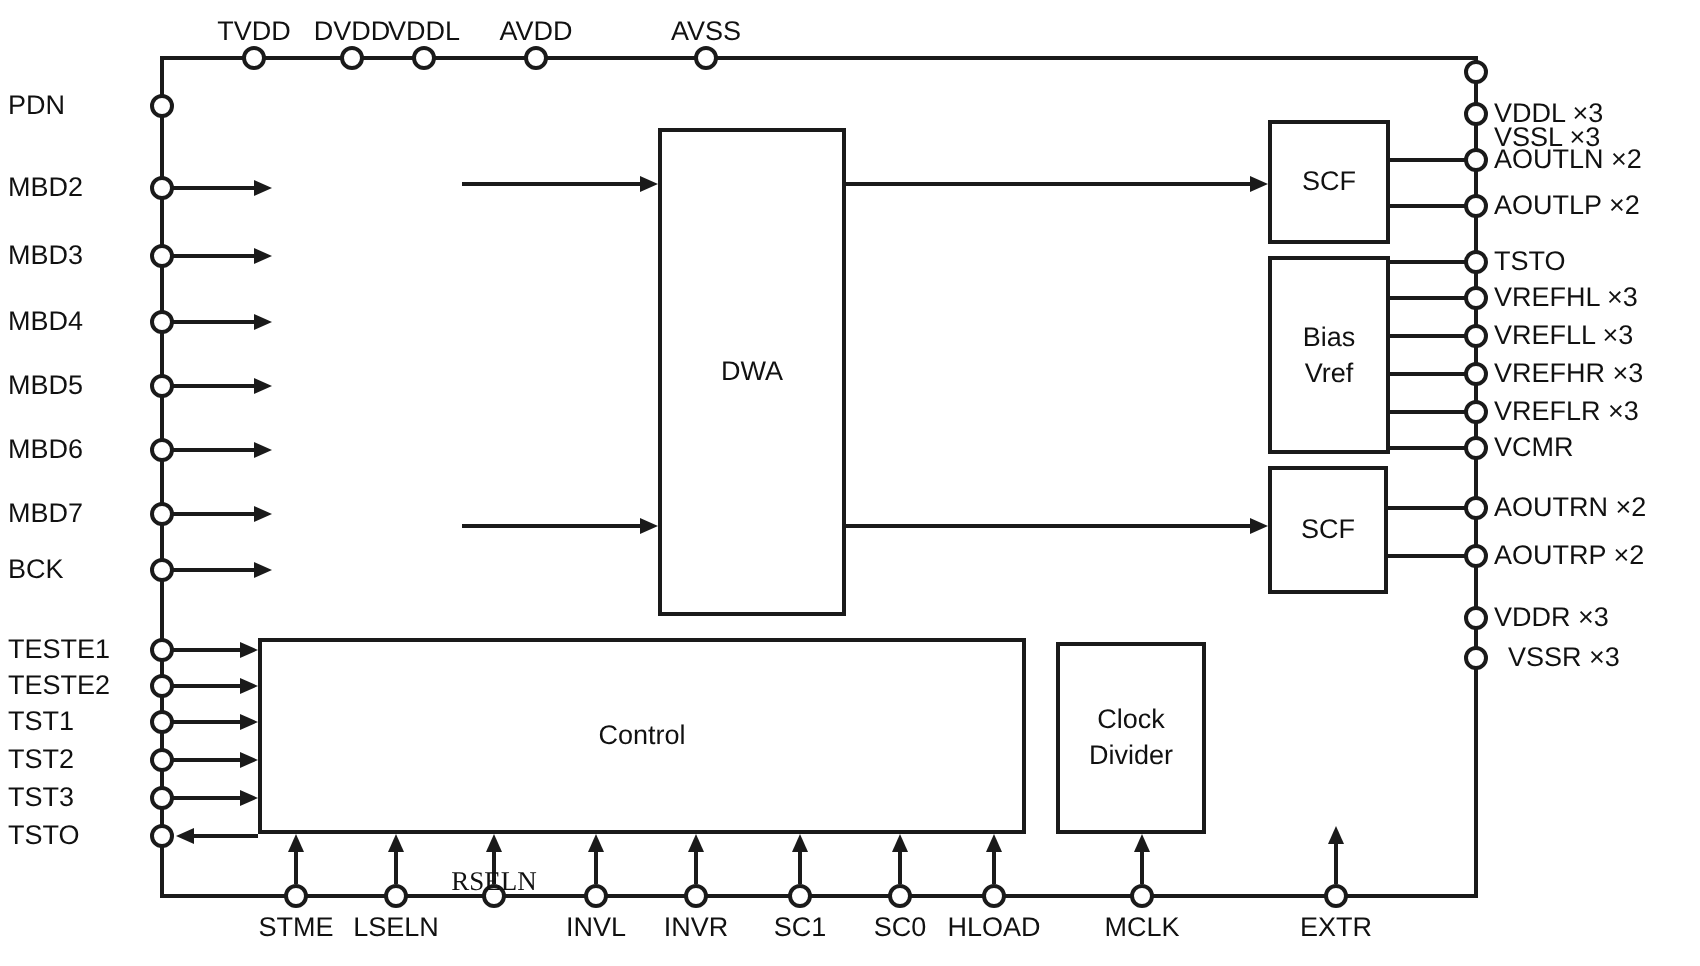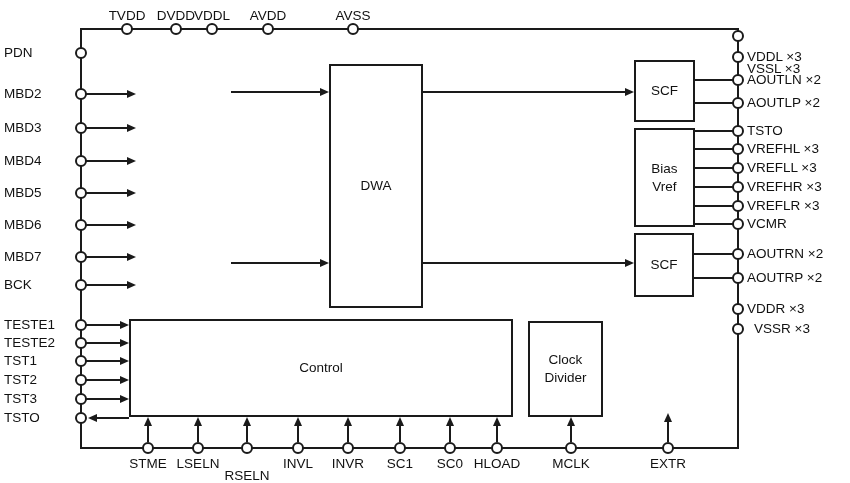--- a/index.html
+++ b/index.html
@@ -202,21 +202,21 @@
   <div class="lbl" style="left:747px;top:179px;">VREFHR ×3</div>
   <div class="lbl" style="left:747px;top:198px;">VREFLR ×3</div>
   <div class="lbl" style="left:747px;top:216px;">VCMR</div>
   <div class="lbl" style="left:747px;top:246px;">AOUTRN ×2</div>
   <div class="lbl" style="left:747px;top:270px;">AOUTRP ×2</div>
   <div class="lbl" style="left:747px;top:301px;">VDDR ×3</div>
   <div class="lbl" style="left:754px;top:321px;">VSSR ×3</div>
 
   <div class="lbl lc" style="left:113px;top:456px;width:70px;">STME</div>
   <div class="lbl lc" style="left:163px;top:456px;width:70px;">LSELN</div>
-  <div class="lbl lc" style="left:212px;top:468px;width:70px;">RSELN</div>
+  <div class="lbl lc" style="left:212px;top:433px;width:70px;font-family:Liberation Serif, serif;">RSELN</div>
   <div class="lbl lc" style="left:263px;top:456px;width:70px;">INVL</div>
   <div class="lbl lc" style="left:313px;top:456px;width:70px;">INVR</div>
   <div class="lbl lc" style="left:365px;top:456px;width:70px;">SC1</div>
   <div class="lbl lc" style="left:415px;top:456px;width:70px;">SC0</div>
   <div class="lbl lc" style="left:462px;top:456px;width:70px;">HLOAD</div>
   <div class="lbl lc" style="left:536px;top:456px;width:70px;">MCLK</div>
   <div class="lbl lc" style="left:633px;top:456px;width:70px;">EXTR</div>
 
 </div>
 

